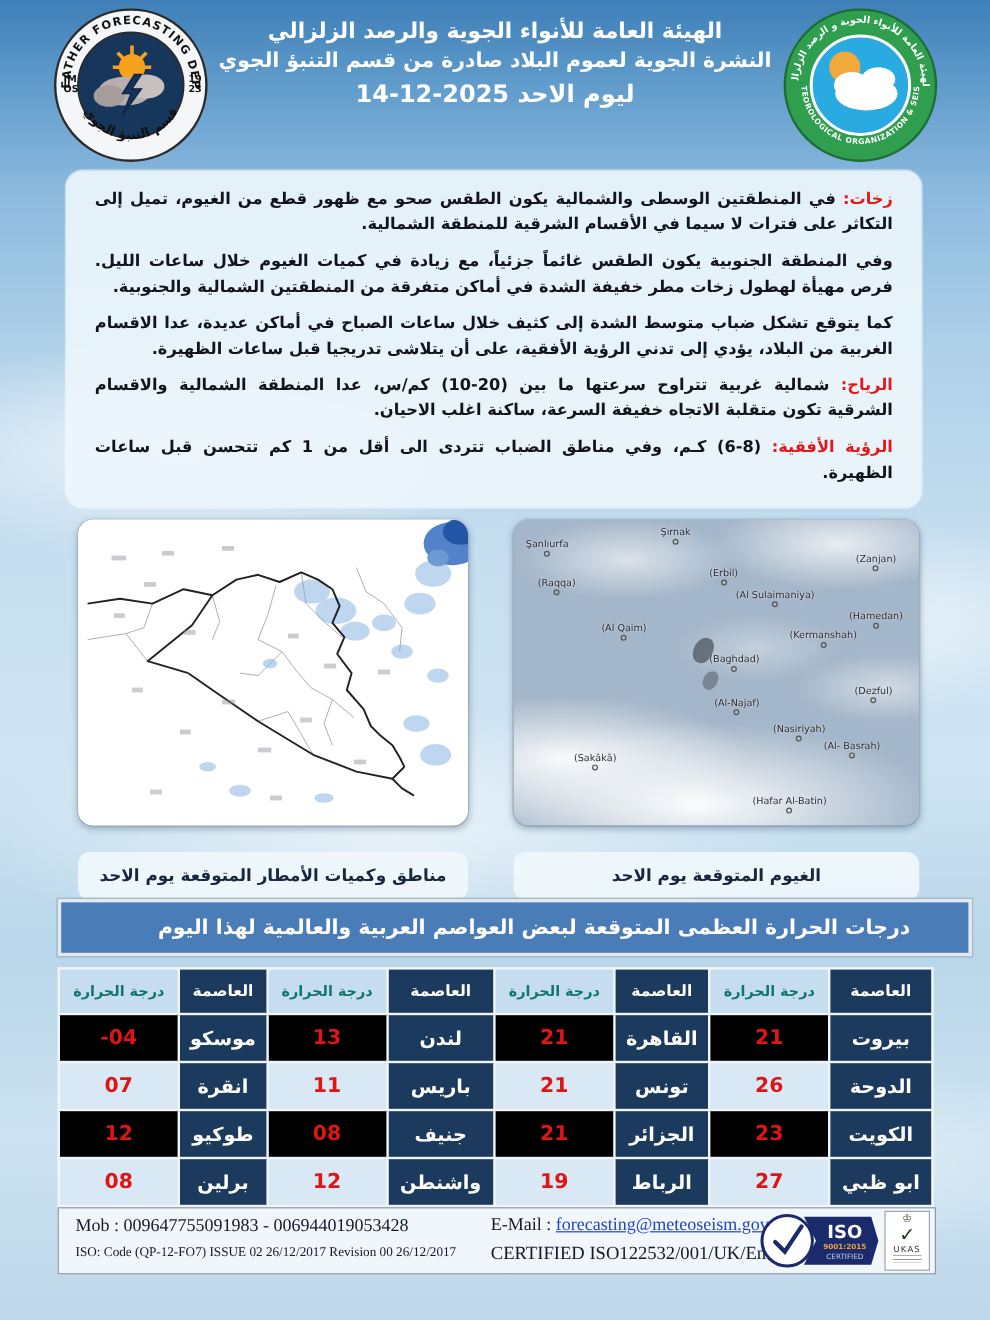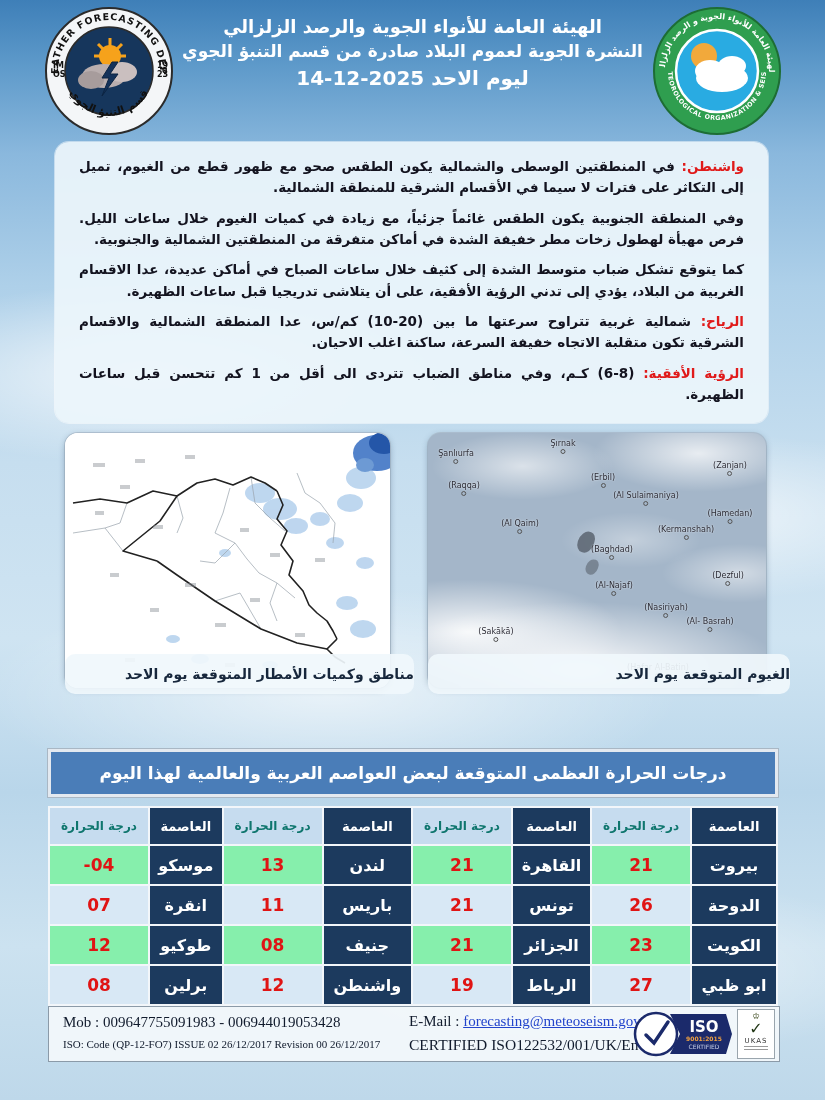--- a/index.html
+++ b/index.html
@@ -47,37 +47,37 @@
       radial-gradient(ellipse 130px 48px at 28% 13%, rgba(255,255,255,.6), rgba(255,255,255,0) 70%),
       radial-gradient(ellipse 110px 42px at 92% 55%, rgba(255,255,255,.5), rgba(255,255,255,0) 70%),
       radial-gradient(ellipse 100px 40px at 60% 42%, rgba(255,255,255,.35), rgba(255,255,255,0) 70%);
   }
   .city{position:absolute;transform:translateX(-50%);font-size:8px;color:#2c2c36;
     white-space:nowrap;text-shadow:0 0 2px rgba(255,255,255,.8);}
   .city::after{content:"";display:block;width:3px;height:3px;border:1px solid #555;
     border-radius:50%;margin:1px auto 0;}
   .smudge{position:absolute;width:16px;height:22px;background:#5b6470;border-radius:60% 40% 55% 45%;
     opacity:.85;transform:rotate(18deg);}
-  .map-caption{position:absolute;top:654px;height:40px;border-radius:10px;
-    background:rgba(240,247,252,.92);display:flex;align-items:center;justify-content:flex-start;
-    font-size:14px;font-weight:bold;color:#17273c;direction:rtl;padding-left:24px;}
+  .map-caption{position:absolute;top:710px;height:40px;border-radius:10px;
+    background:rgba(240,247,252,.92);display:flex;align-items:center;justify-content:center;
+    font-size:14px;font-weight:bold;color:#17273c;direction:rtl;}
   .cap-left{left:65px;width:325px;}
   .cap-right{left:428px;width:338px;}
   
   .banner{position:absolute;top:749px;left:48px;width:724px;height:42px;
     background:#4a7db8;border:3px solid #e3e9f0;box-shadow:0 0 0 1px #a9b7c4;
     display:flex;align-items:center;justify-content:center;
-    color:#ffffff;font-size:17px;font-weight:bold;direction:rtl;}
+    color:#ffffff;font-size:17px;font-weight:bold;direction:rtl;padding-left:32px;}
   
   .temps{position:absolute;top:806px;left:48px;width:730px;border-collapse:collapse;direction:rtl;}
   .temps td,.temps th{border:2px solid #f2f6fa;text-align:center;vertical-align:middle;}
   .temps .h-cap{background:#1c3a5e;color:#ffffff;font-size:13px;font-weight:bold;height:34px;}
   .temps .h-tmp{background:#c6dcef;color:#0f766e;font-size:12px;font-weight:bold;}
   .temps .c-cap{background:#1c3a5e;color:#ffffff;font-size:16px;font-weight:bold;height:36px;}
-  .temps .c-tmp{background:#86efac;color:#e01414;font-size:17px;font-weight:bold;direction:ltr;}
+  .temps .c-tmp{background:#000000;color:#e01414;font-size:17px;font-weight:bold;direction:ltr;}
   .temps tr:nth-child(odd) .c-tmp{background:#d8e8f5;}
   
   .footer{position:absolute;top:1006px;left:48px;width:730px;height:54px;
     background:rgba(246,249,252,.88);border:1px solid #8b9aa8;
     font-family:"Liberation Serif",serif;color:#101a2c;}
   .foot-mob{position:absolute;left:14px;top:7px;font-size:15px;}
   .foot-iso-line{position:absolute;left:14px;top:31px;font-size:11px;}
   .foot-email{position:absolute;left:360px;top:6px;font-size:15px;}
   .foot-email a{color:#2244cc;text-decoration:underline;}
   .foot-cert{position:absolute;left:360px;top:29px;font-size:15.5px;}
@@ -153,21 +153,21 @@
     <circle cx="52" cy="50" r="13" fill="#f2a93b"></circle>
     <g>
       <ellipse cx="70" cy="72" rx="26" ry="14" fill="#ffffff"></ellipse>
       <ellipse cx="58" cy="65" rx="15" ry="11" fill="#ffffff"></ellipse>
       <ellipse cx="80" cy="60" rx="14" ry="10" fill="#ffffff"></ellipse>
     </g>
   </svg>
 </div>
 
 <div class="text-panel">
-  <p><span class="red-label">واشنطن:</span><span> في المنطقتين الوسطى والشمالية يكون الطقس صحو مع ظهور قطع من الغيوم، تميل إلى التكاثر على فترات لا سيما في الأقسام الشرقية للمنطقة الشمالية.</span></p>
+  <p><span class="red-label">زخات:</span><span> في المنطقتين الوسطى والشمالية يكون الطقس صحو مع ظهور قطع من الغيوم، تميل إلى التكاثر على فترات لا سيما في الأقسام الشرقية للمنطقة الشمالية.</span></p>
   <p><span>وفي المنطقة الجنوبية يكون الطقس غائماً جزئياً، مع زيادة في كميات الغيوم خلال ساعات الليل. فرص مهيأة لهطول زخات مطر خفيفة الشدة في أماكن متفرقة من المنطقتين الشمالية والجنوبية.</span></p>
   <p><span>كما يتوقع تشكل ضباب متوسط الشدة إلى كثيف خلال ساعات الصباح في أماكن عديدة، عدا الاقسام الغربية من البلاد، يؤدي إلى تدني الرؤية الأفقية، على أن يتلاشى تدريجيا قبل ساعات الظهيرة.</span></p>
   <p><span class="red-label">الرياح:</span><span> شمالية غربية تتراوح سرعتها ما بين (20-10) كم/س، عدا المنطقة الشمالية والاقسام الشرقية تكون متقلبة الاتجاه خفيفة السرعة، ساكنة اغلب الاحيان.</span></p>
   <p><span class="red-label">الرؤية الأفقية:</span><span> (8-6) كـم، وفي مناطق الضباب تتردى الى أقل من 1 كم تتحسن قبل ساعات الظهيرة.</span></p>
 </div>
 
 <div class="map-card map-left">
   <svg width="325" height="255" viewBox="0 0 325 255">
     <rect width="325" height="255" fill="#ffffff"></rect>
 

